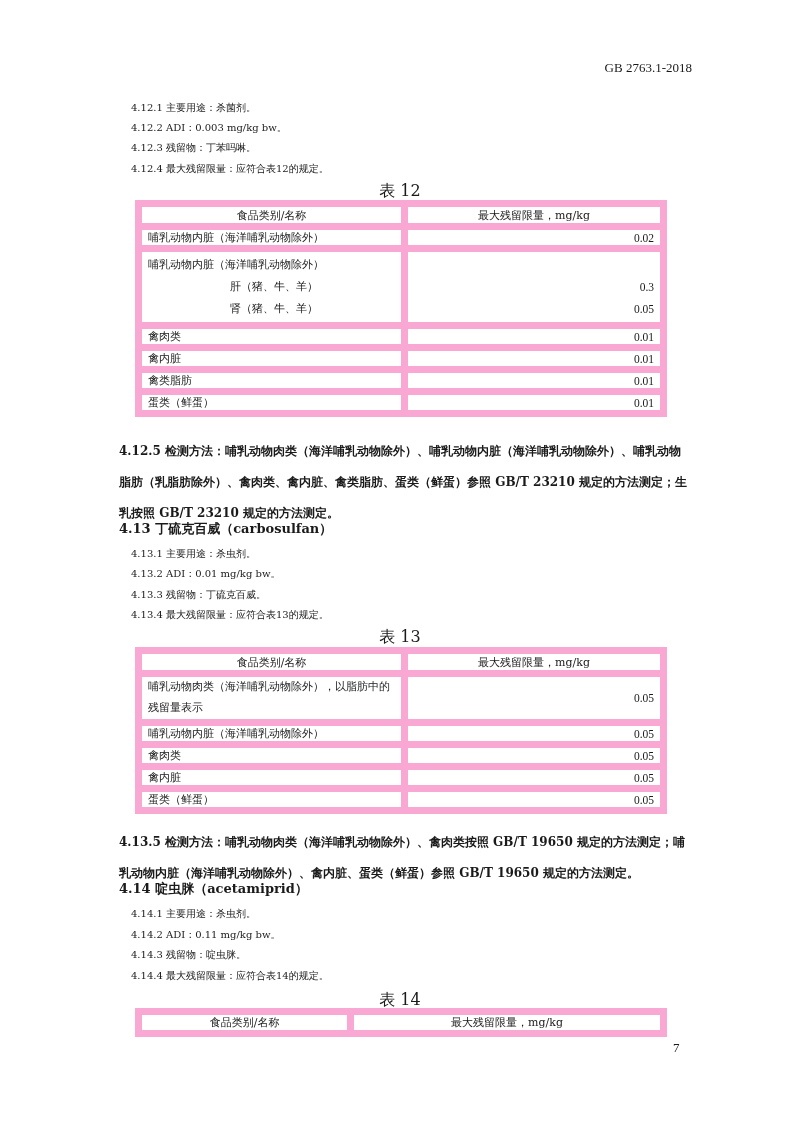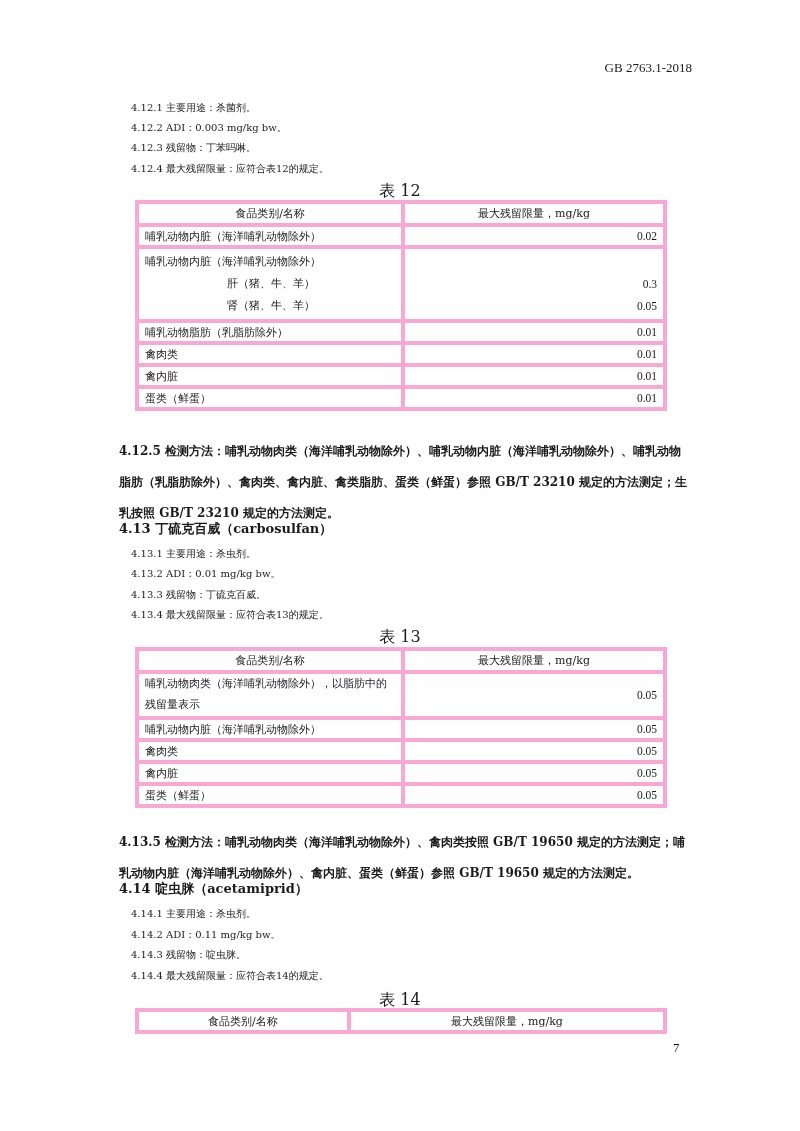--- a/index.html
+++ b/index.html
@@ -30,21 +30,21 @@
     .para {
       position: absolute; left: 119px; width: 570px;
       font-size: 12px; line-height: 31px; font-weight: bold;
     }
     table.mrl {
       position: absolute; left: 135px; width: 532px;
       border-collapse: collapse;
       font-size: 11px;
     }
     table.mrl td, table.mrl th {
-      border: 4px solid #f9a8d4;
+      border: 7px solid #f9a8d4;
       font-weight: normal;
       padding: 0 6px;
       vertical-align: middle;
     }
     table.mrl th { text-align: center; height: 23px; }
     table.mrl td.food { width: 266px; text-align: left; height: 22px; }
     table.mrl td.val { text-align: right; font-family: "Liberation Serif", serif; font-size: 11.5px; }
     .sub { padding-left: 82px; display: block; line-height: 22px; }
     .subval { display: block; line-height: 22px; }
     .pagenum {
@@ -78,29 +78,29 @@
       <span style="display:block; line-height:22px;">哺乳动物内脏（海洋哺乳动物除外）</span>
       <span class="sub">肝（猪、牛、羊）</span>
       <span class="sub">肾（猪、牛、羊）</span>
     </td>
     <td class="val" style="vertical-align:bottom; padding-bottom:2px;">
       <span class="subval">0.3</span>
       <span class="subval">0.05</span>
     </td>
   </tr>
   <tr>
-    <td class="food">哺乳动物脂肪（乳脂肪除外）</td>
-    <td class="val">0.01</td>
-  </tr>
-  <tr>
     <td class="food">禽肉类</td>
     <td class="val">0.01</td>
   </tr>
   <tr>
     <td class="food">禽内脏</td>
+    <td class="val">0.01</td>
+  </tr>
+  <tr>
+    <td class="food">禽类脂肪</td>
     <td class="val">0.01</td>
   </tr>
   <tr>
     <td class="food">蛋类（鲜蛋）</td>
     <td class="val">0.01</td>
   </tr>
 </tbody>
   </table>
 
 <div class="para" style="top:436px">4.12.5 检测方法：哺乳动物肉类（海洋哺乳动物除外）、哺乳动物内脏（海洋哺乳动物除外）、哺乳动物脂肪（乳脂肪除外）、禽肉类、禽内脏、禽类脂肪、蛋类（鲜蛋）参照 GB/T 23210 规定的方法测定；生乳按照 GB/T 23210 规定的方法测定。</div>

